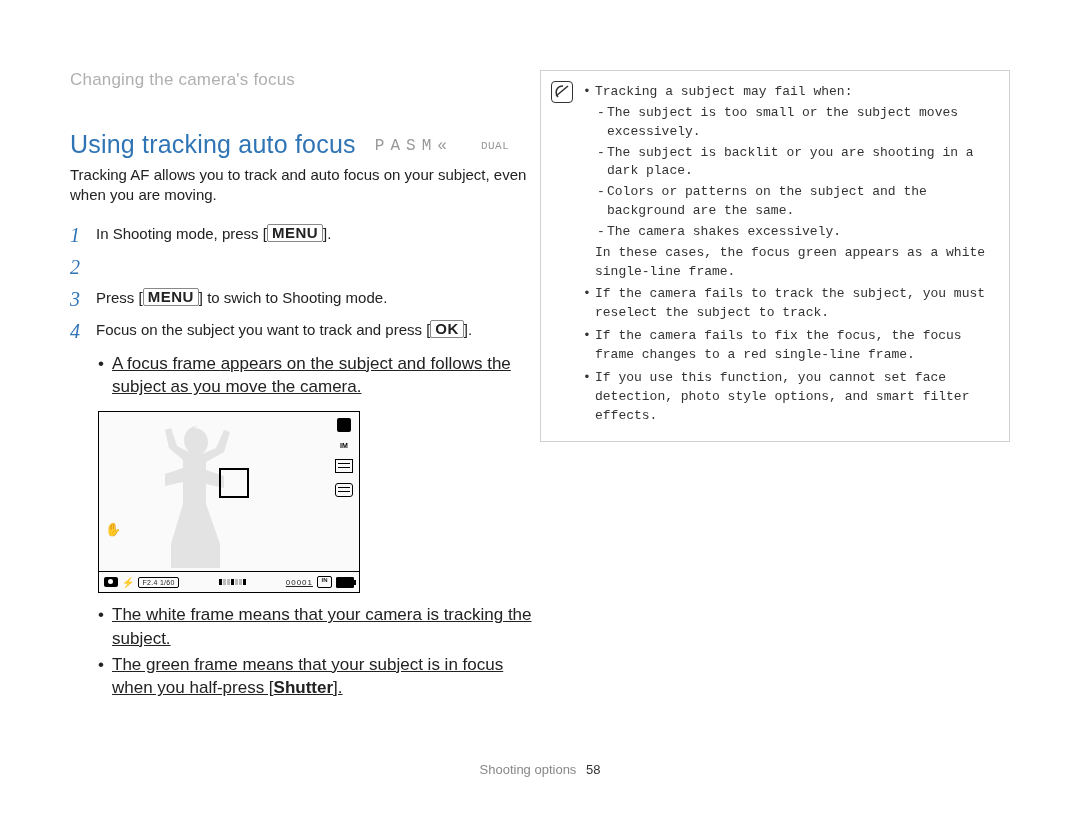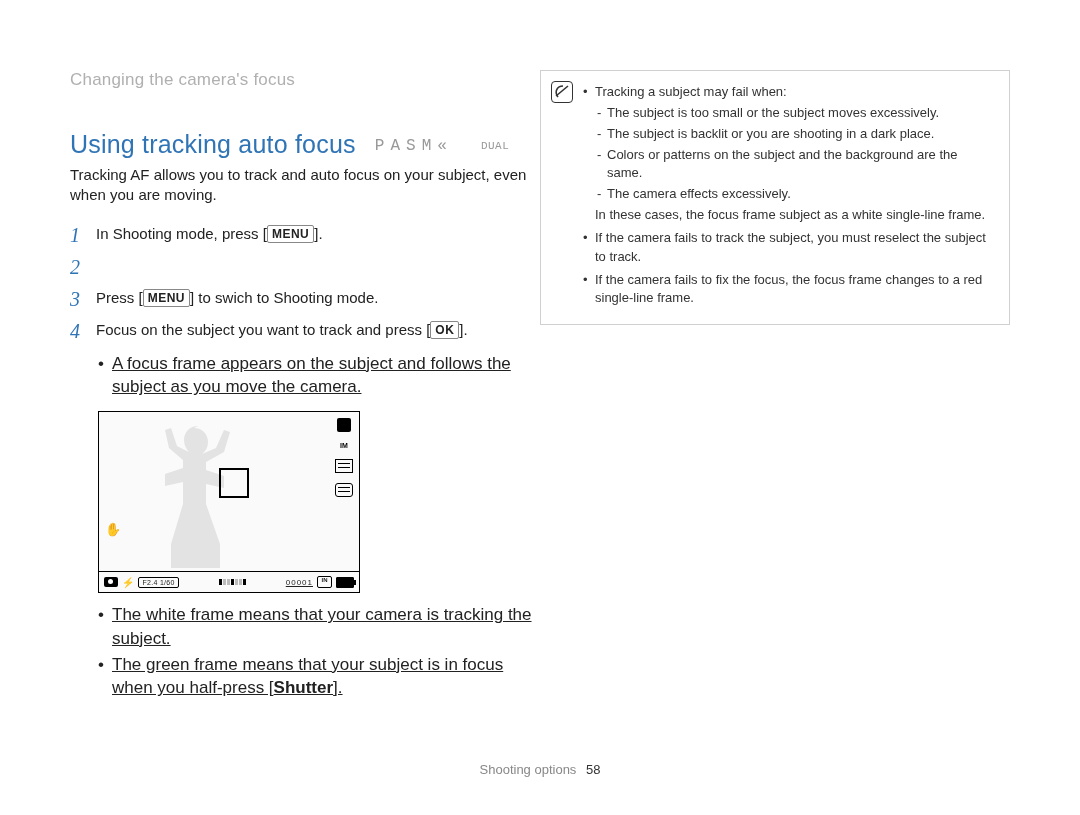--- a/index.html
+++ b/index.html
@@ -74,21 +74,21 @@
   .step-text {
     font-size: 15px;
     line-height: 1.35;
   }
   .box-label {
     display: inline-block;
     border: 0.5px solid #888;
     border-radius: 2px;
     padding: 0 4px;
     font-weight: bold;
-    font-size: 12px;
+    font-size: 15px;
     line-height: 16px;
     vertical-align: 1px;
     font-family: Arial, sans-serif;
     letter-spacing: 0.5px;
   }
   .cam-icon {
     display: inline-block;
     width: 16px;
     height: 11px;
     background: #000;
@@ -276,21 +276,21 @@
     position: absolute;
     left: 10px;
     top: 10px;
     width: 20px; height: 20px;
     border: 1.5px solid #333;
     border-radius: 4px;
     color:#333;
   }
   .note-icon svg { width:100%; height:100%; }
   .note-box ul.top {
-    margin: 0; padding: 0;
+    margin: 0; padding: 0; font-family: Liberation Mono, monospace;
   }
   .note-box ul.top > li {
     list-style: none;
     position: relative;
     padding-left: 12px;
     margin-bottom: 4px;
   }
   .note-box ul.top > li::before {
     content: "•";
     position: absolute;
@@ -426,26 +426,27 @@
             <path fill="none" stroke="#333" stroke-width="1.6" d="M4 14 L16 4 M11 4 c-6 0 -9 6 -5 11"></path>
           </svg>
       </div>
       <ul class="top">
         <li>
           <span>Tracking a subject may fail when:</span>
           <ul class="sub">
             <li>The subject is too small or the subject moves excessively.</li>
             <li>The subject is backlit or you are shooting in a dark place.</li>
             <li>Colors or patterns on the subject and the background are the same.</li>
-            <li>The camera effects excessively.</li>
+            <li>The camera shakes excessively.</li>
           </ul>
-          <div class="after-sub">In these cases, the focus frame subject as a white single-line frame.</div>
+          <div class="after-sub">In these cases, the focus green appears as a white single-line frame.</div>
         </li>
         <li>If the camera fails to track the subject, you must reselect the subject to track.</li>
         <li>If the camera fails to fix the focus, the focus frame changes to a red single-line frame.</li>
+        <li>If you use this function, you cannot set face detection, photo style options, and smart filter effects.</li>
       </ul>
     </div>
   </div>
 
 </div>
 
 <div class="footer">
   <span>Shooting options</span>
   <span class="pg">58</span>
 </div>

